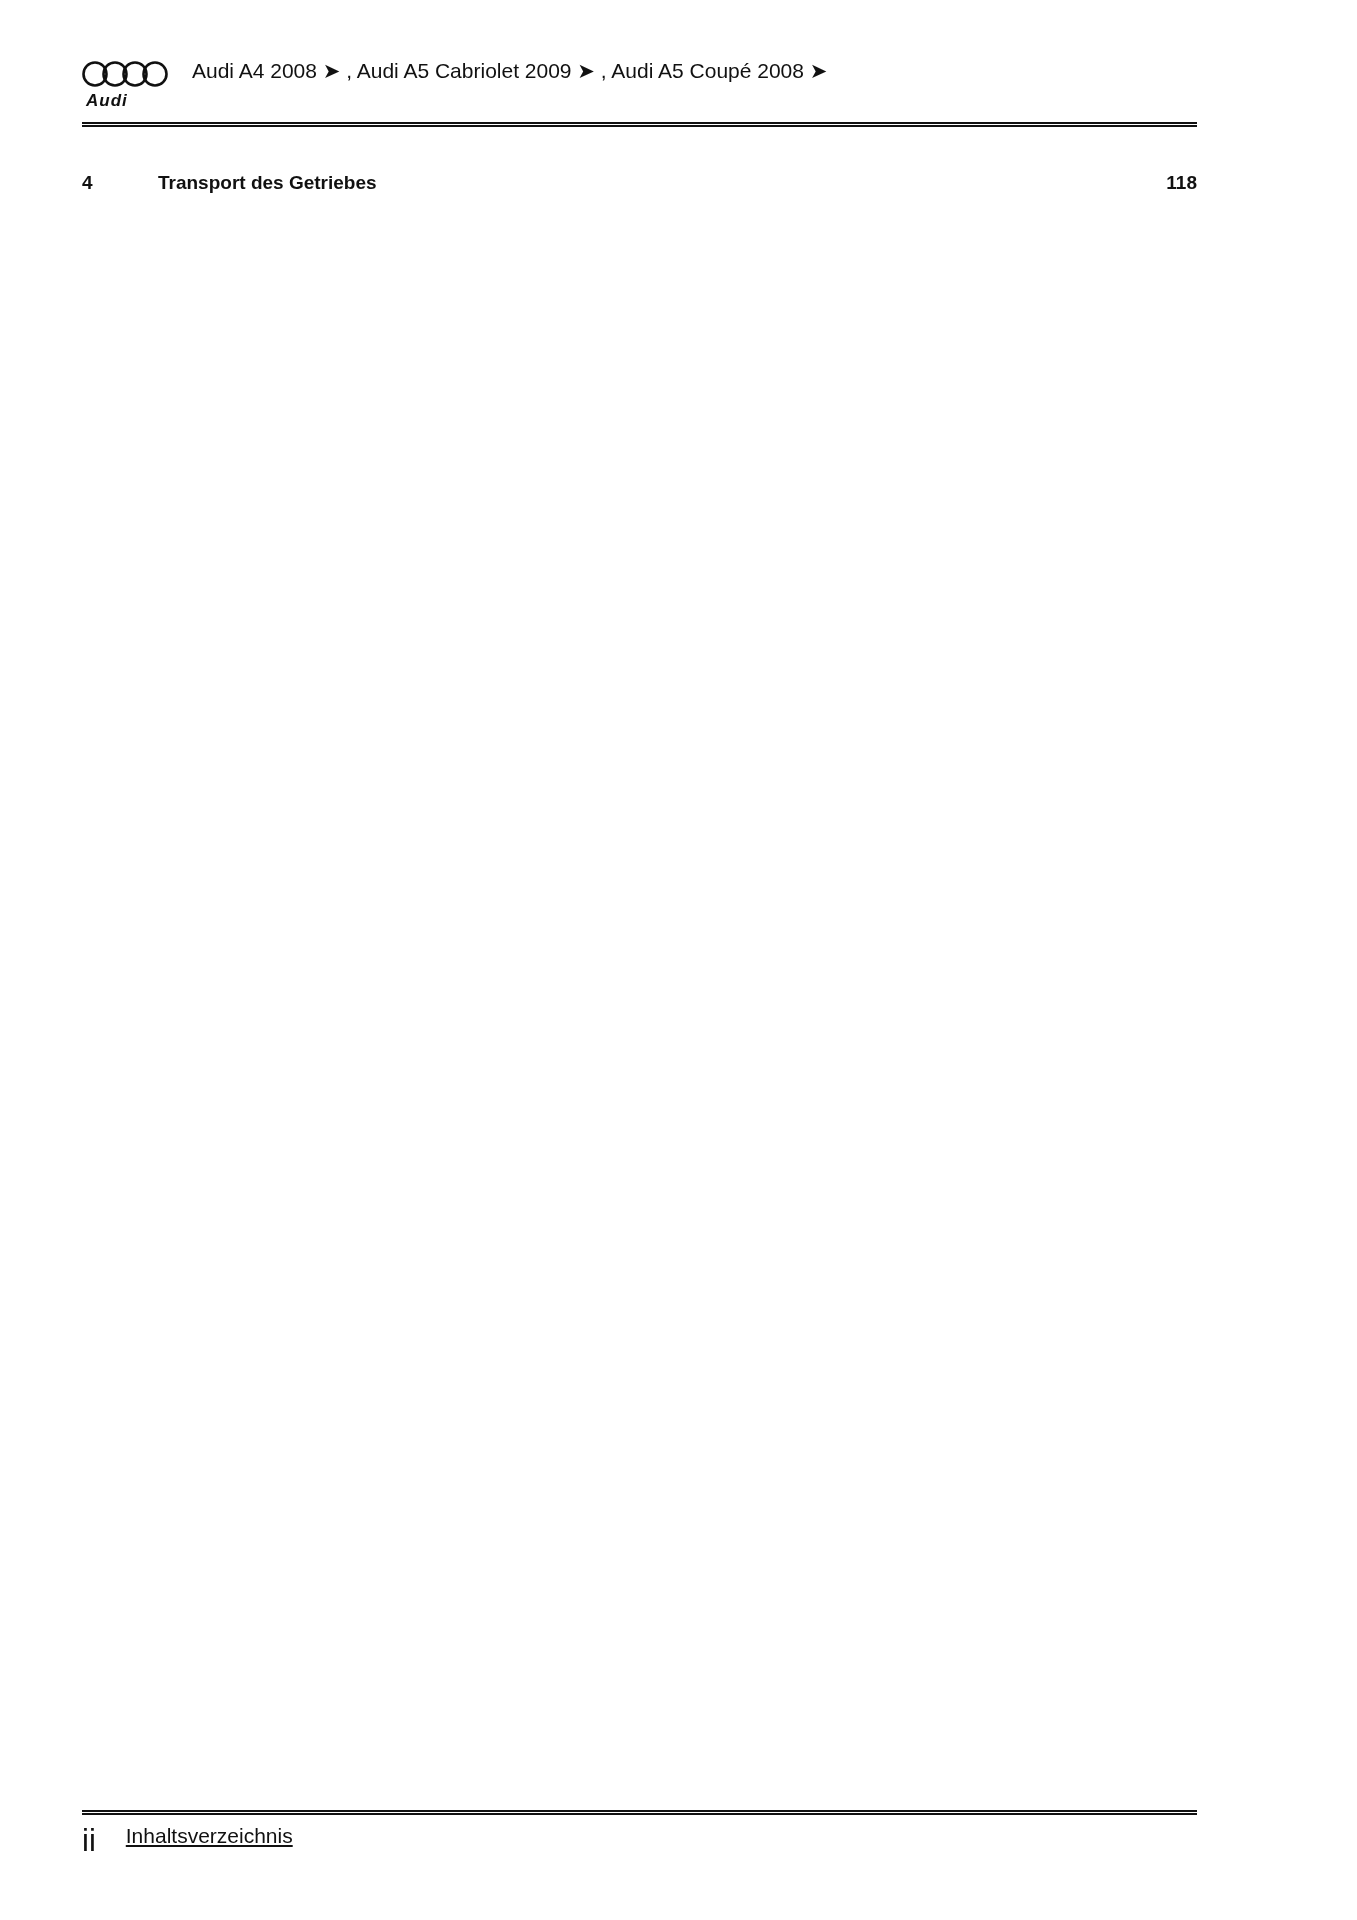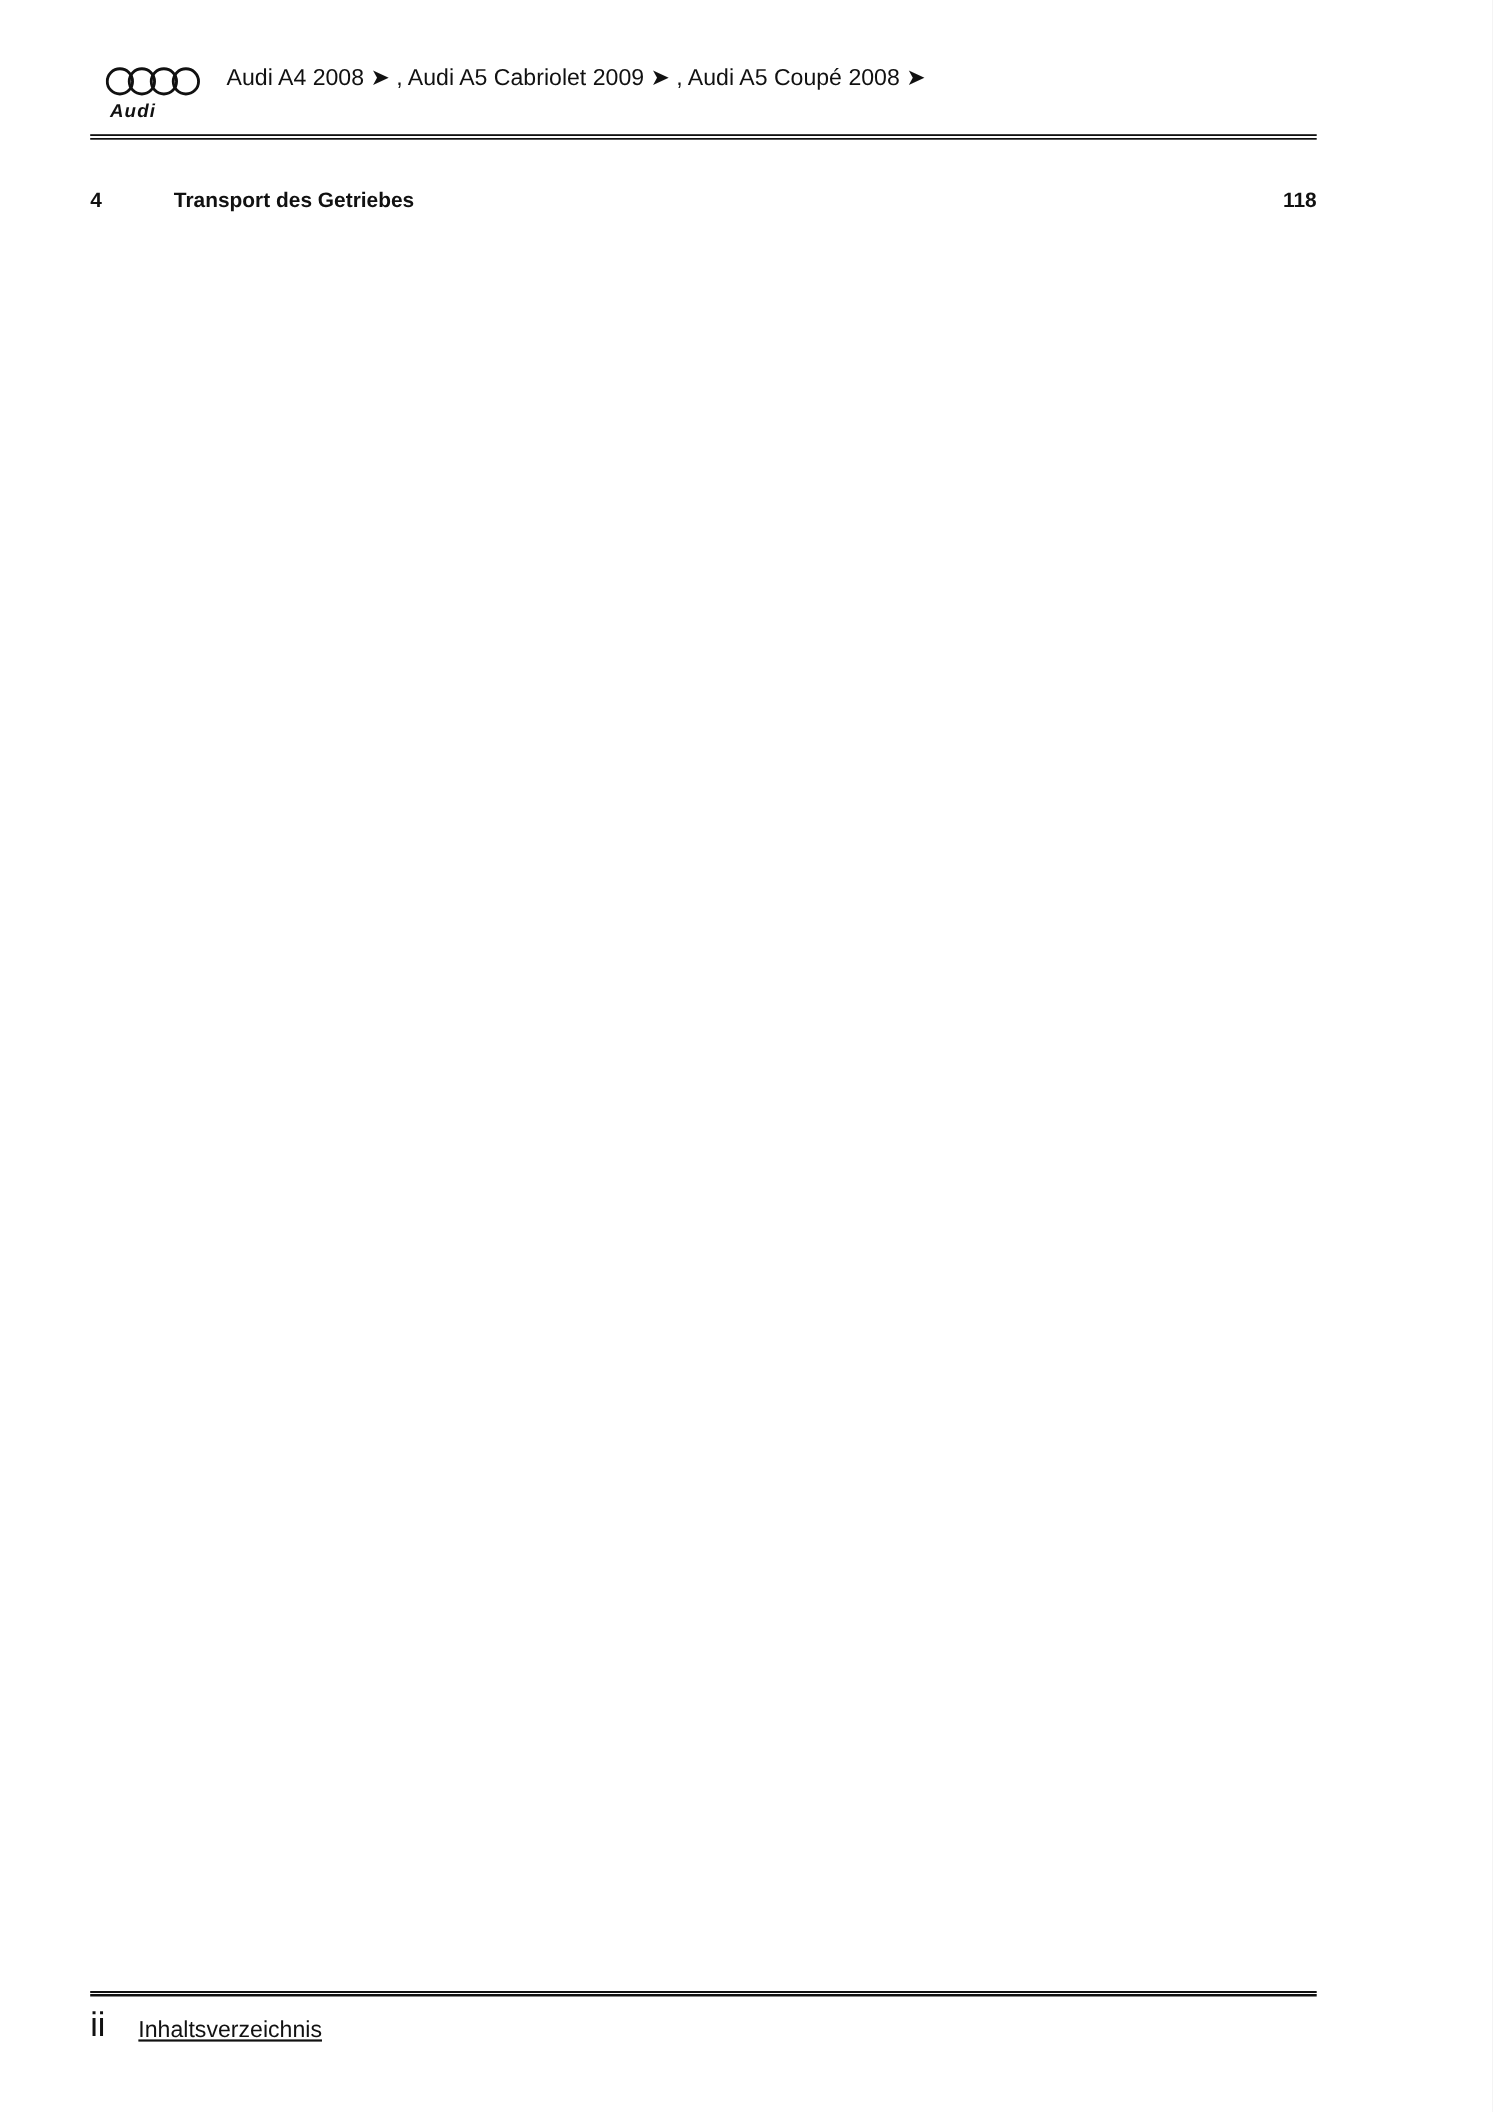--- a/index.html
+++ b/index.html
@@ -10,21 +10,21 @@
     color:#111;
     font-family:"Liberation Sans","DejaVu Sans",sans-serif;
     overflow:hidden;
     margin:0 auto;
   }
   
   .header{
     position:absolute;left:82px;top:58px;width:1115px;
     display:flex;align-items:flex-start;
   }
-  .logo-block{width:100px;flex:none;margin-left:14px;}
+  .logo-block{width:100px;flex:none;}
   .rings{display:block;}
   .brand-word{
     font-weight:bold;font-size:17px;letter-spacing:1px;
     font-style:italic;margin-top:1px;margin-left:4px;
   }
   .header-text{margin-left:10px;font-size:21px;line-height:26px;}
   .rule{
     position:absolute;left:82px;width:1115px;height:5px;
     background:linear-gradient(to bottom,#111 0 2px,#fff 2px 3px,#111 3px 5px);
   }
@@ -43,21 +43,21 @@
     background-image:radial-gradient(circle,#111 1.7px,transparent 2.1px);
     background-size:11.5px 5px;
     background-repeat:repeat-x;
     background-position:right 2px bottom 7px;
   }
   .row .page{flex:none;width:46px;text-align:right;}
   .row.section{font-weight:bold;margin-top:8px;}
   
   .footer{
     position:absolute;left:82px;top:1824px;width:1115px;
-    display:flex;align-items:flex-end;
+    display:flex;align-items:flex-start;
   }
   .footer .folio{font-size:31px;line-height:34px;}
   .footer .footer-title{font-size:21px;margin-left:30px;text-decoration:underline;}
 </style>
 </head>
 <body>
 
 <div class="page">
 
   <div class="header">

